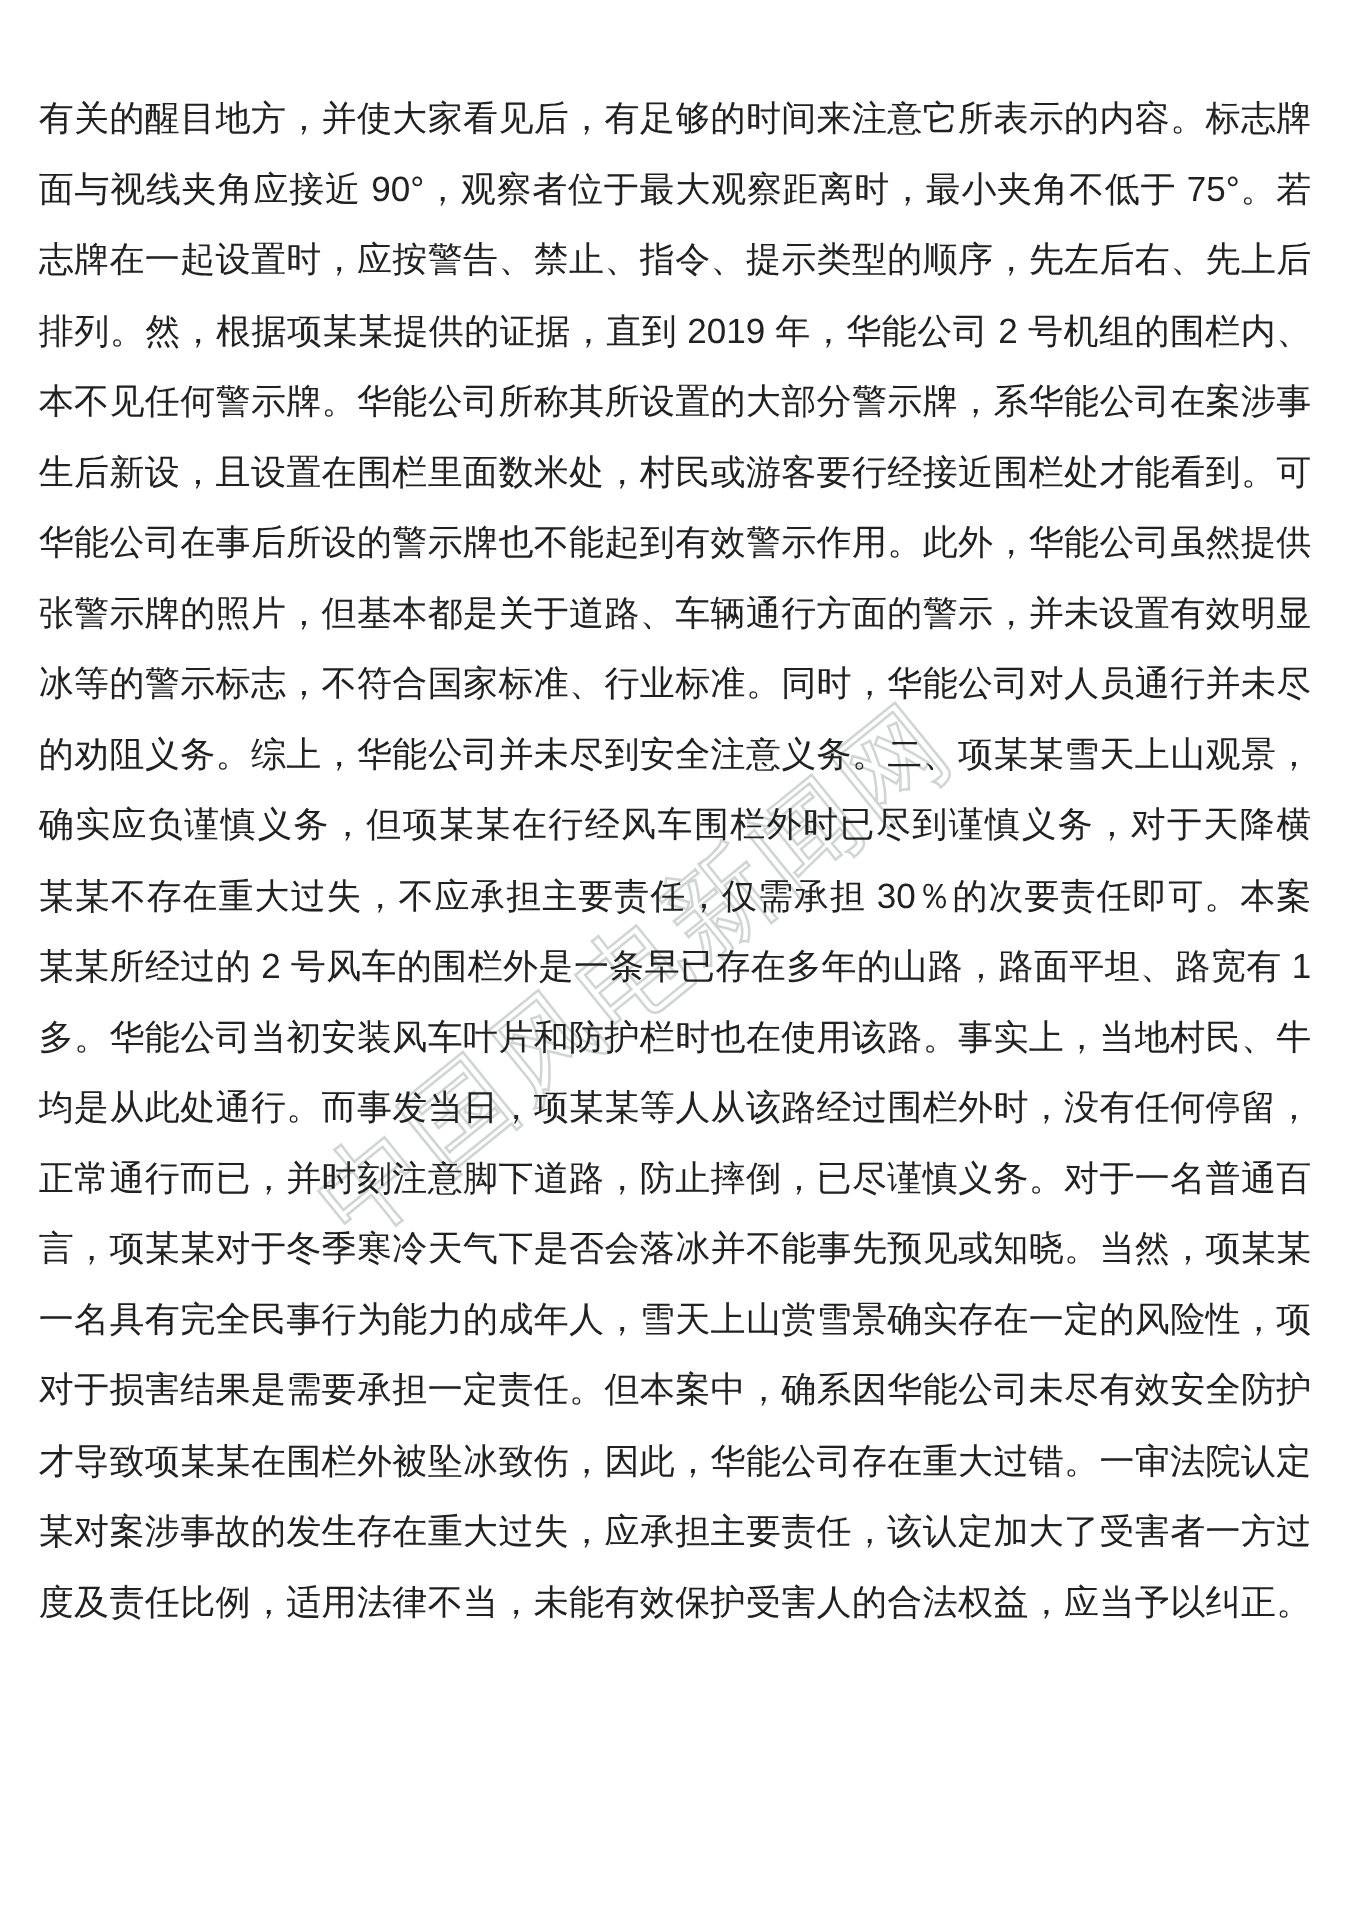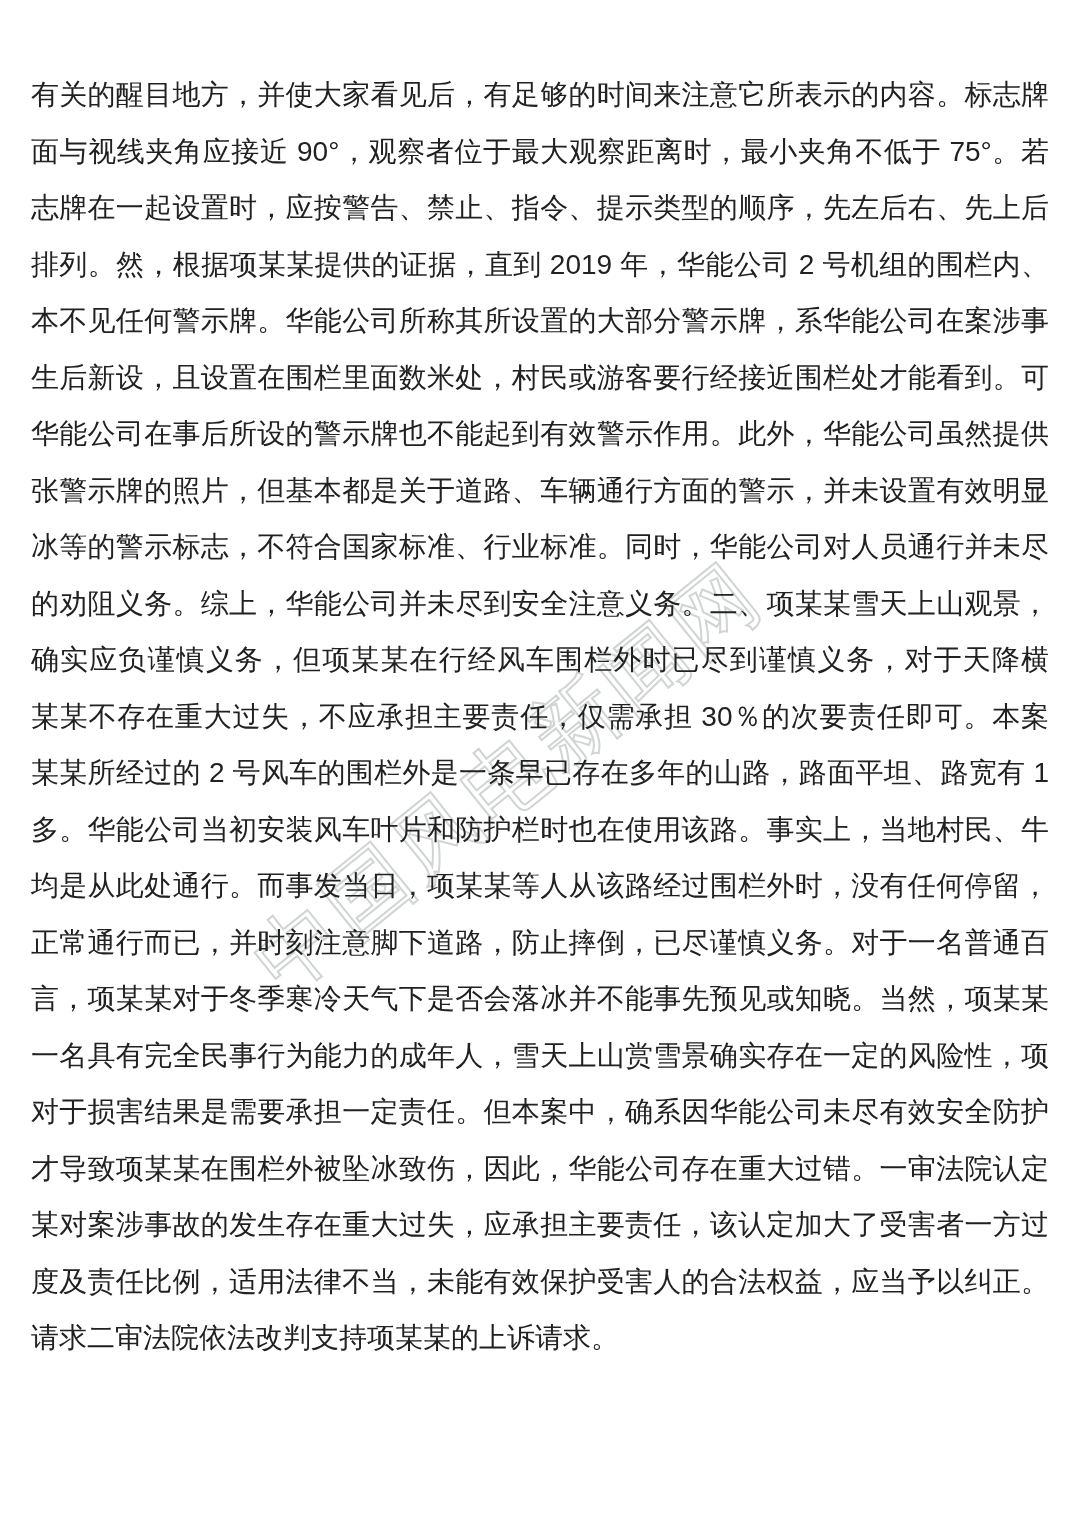--- a/index.html
+++ b/index.html
@@ -76,15 +76,14 @@
       <div class="line">某某所经过的 2 号风车的围栏外是一条早已存在多年的山路，路面平坦、路宽有 1 米</div>
       <div class="line">多。华能公司当初安装风车叶片和防护栏时也在使用该路。事实上，当地村民、牛羊等</div>
       <div class="line">均是从此处通行。而事发当日，项某某等人从该路经过围栏外时，没有任何停留，仅是</div>
       <div class="line">正常通行而已，并时刻注意脚下道路，防止摔倒，已尽谨慎义务。对于一名普通百姓而</div>
       <div class="line">言，项某某对于冬季寒冷天气下是否会落冰并不能事先预见或知晓。当然，项某某作为</div>
       <div class="line">一名具有完全民事行为能力的成年人，雪天上山赏雪景确实存在一定的风险性，项某某</div>
       <div class="line">对于损害结果是需要承担一定责任。但本案中，确系因华能公司未尽有效安全防护义务，</div>
       <div class="line">才导致项某某在围栏外被坠冰致伤，因此，华能公司存在重大过错。一审法院认定项某</div>
       <div class="line">某对案涉事故的发生存在重大过失，应承担主要责任，该认定加大了受害者一方过错程</div>
       <div class="line">度及责任比例，适用法律不当，未能有效保护受害人的合法权益，应当予以纠正。综上，</div>
-      <div class="line last">请求二审法院依法改判支持项某某的上诉请求。</div>
     </div>
 </div>
 
 </body></html>

